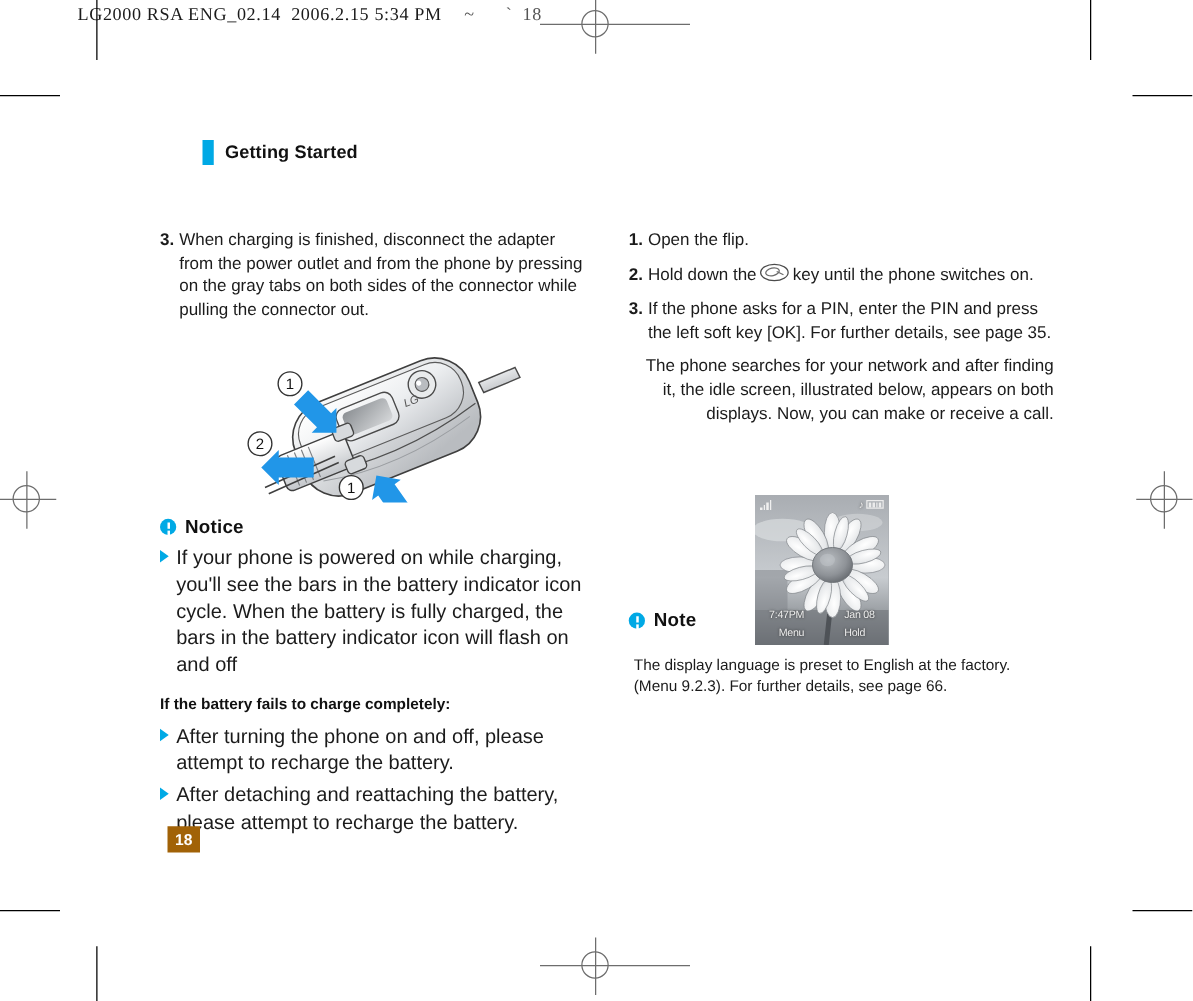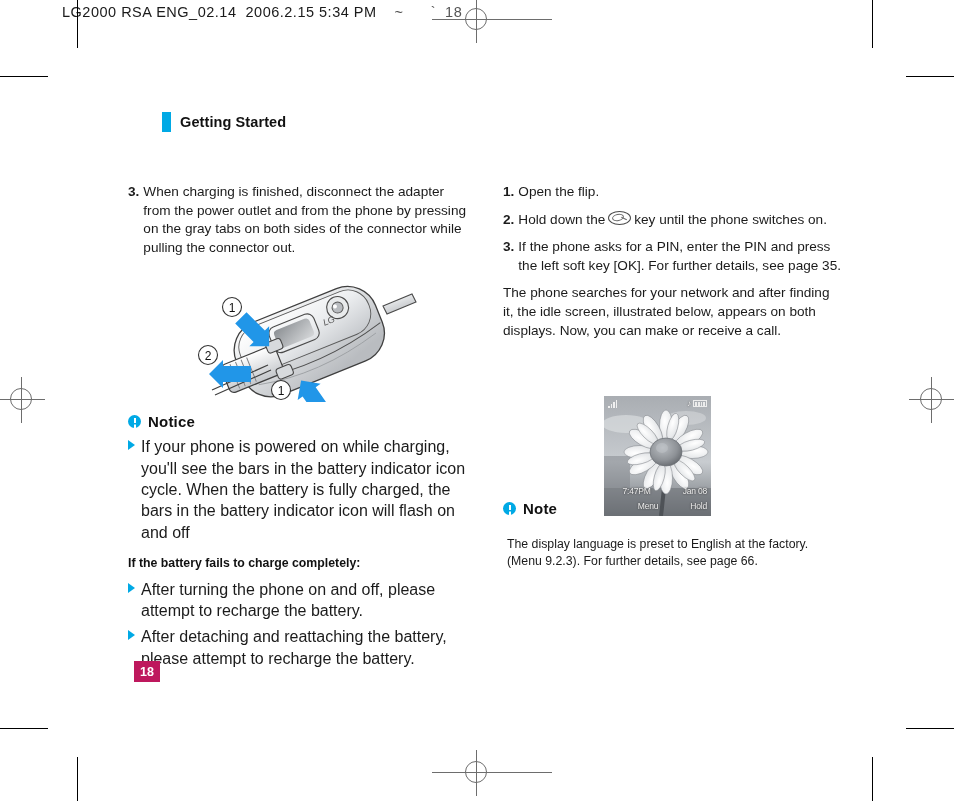--- a/index.html
+++ b/index.html
@@ -13,21 +13,21 @@
     position: relative;
     font-family: "Liberation Sans", sans-serif;
     overflow: hidden;
   }
 
   
   .prepress-header {
     position: absolute;
     left: 62px;
     top: 4px;
-    font-family: Liberation Sans, sans-serif;
+    font-family: Liberation Serif, serif;
     font-size: 14.5px;
     letter-spacing: 0.5px;
     color: #1a1a1a;
     white-space: pre;
   }
   .prepress-header .faint {
     color: #555;
   }
 
   .crop-v {
@@ -108,21 +108,21 @@
     display: flex;
     margin-bottom: 9px;
   }
   .numbered .num {
     font-weight: bold;
     flex: 0 0 auto;
     margin-right: 4px;
   }
   .numbered .txt { flex: 1 1 auto; }
 
-  .para { margin-bottom: 12px; }
+  .para { margin-bottom: 0; text-align: right; }
 
   
   .blue-head {
     color: #00a3e0;
     font-size: 17.5px;
     font-weight: bold;
     letter-spacing: -0.1px;
     margin-bottom: 13px;
   }
 
@@ -246,21 +246,21 @@
     padding: 1px 4px 0 4px;
     box-sizing: border-box;
     font-size: 8px;
     color: #f2f2f2;
     text-shadow: 0 0 2px #333;
   }
   .idle-screen .soft-row {
     position: absolute;
     left: 0; right: 0;
     display: flex;
-    justify-content: flex-end;
+    justify-content: center;
     padding: 0 4px;
     box-sizing: border-box;
     font-size: 8.5px;
     color: #efefef;
     text-shadow: 0 0 2px #2a2a2a;
     letter-spacing: -0.2px;
     gap: 32px;
   }
   .idle-screen .clock-row { bottom: 20px; }
   .idle-screen .menu-row  { bottom: 5px; }
@@ -277,21 +277,21 @@
   }
   .batt-box i { display: block; width: 2px; height: 4px; background: #ececec; }
 
   
   .page-badge {
     position: absolute;
     left: 134px;
     top: 661px;
     width: 26px;
     height: 21px;
-    background: #be185d;
+    background: #a16207;
     color: #fff;
     font-size: 12.5px;
     font-weight: bold;
     display: flex;
     align-items: center;
     justify-content: center;
   }
 </style>
 </head>
 <body>

